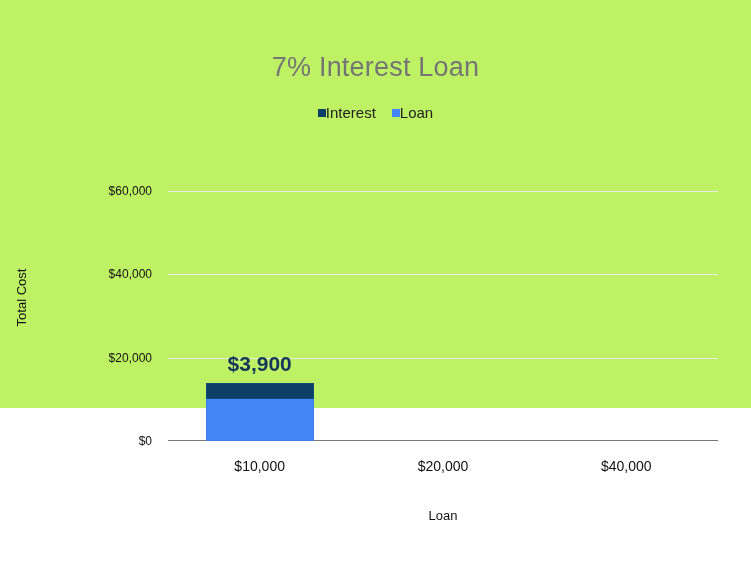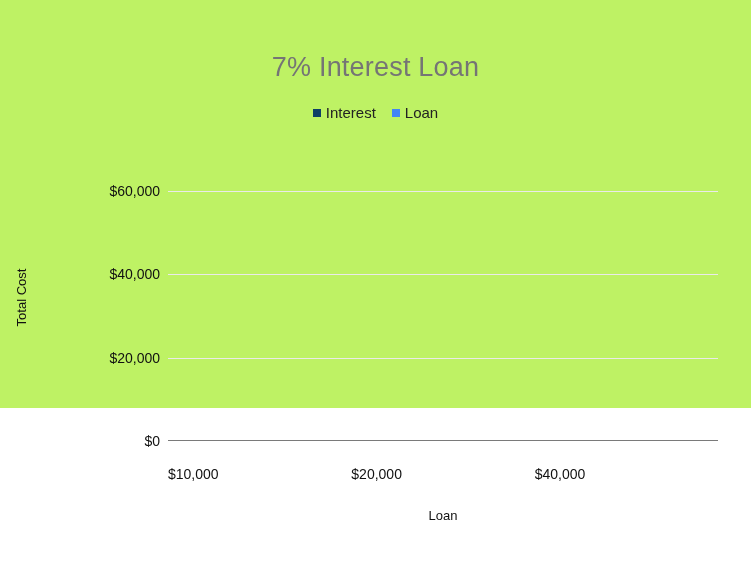--- a/index.html
+++ b/index.html
@@ -43,21 +43,20 @@
     top: 104px;
     width: 751px;
     display: flex;
     justify-content: center;
     align-items: center;
     gap: 16px;
   }
   .legend-item {
     display: flex;
     align-items: center;
-    gap: 5px;
     font-size: 15px;
     color: #222222;
   }
   .legend-swatch {
     width: 8px;
     height: 8px;
     display: inline-block;
   }
 
   
@@ -80,24 +79,24 @@
     left: 0;
     width: 550px;
     height: 1px;
     background: #7a7a7a;
     bottom: 0;
   }
 
   
   .ytick {
     position: absolute;
-    right: 0;
+    right: 8px;
     width: 100px;
     text-align: right;
-    font-size: 14px;
+    font-size: 12px;
     color: #111111;
     transform: translateY(-50%);
     white-space: nowrap;
   }
   .yticks-wrap {
     position: absolute;
     left: 55px;
     top: 191px;
     width: 105px;
     height: 250px;
@@ -155,23 +154,23 @@
   
   .xticks {
     position: absolute;
     left: 168px;
     top: 450px;
     width: 550px;
     height: 24px;
   }
   .xtick {
     position: absolute;
-    top: 16px;
+    top: 8px;
     width: 183.33px;
-    text-align: left;
+    text-align: center;
     font-size: 14px;
     color: #111111;
   }
   .xlabel {
     position: absolute;
     left: 168px;
     top: 508px;
     width: 550px;
     text-align: center;
     font-size: 13px;
@@ -207,20 +206,27 @@
     <div class="ytick" id="yt-3" style="top: 0px;">$60,000</div>
     <div class="ytick" id="yt-2" style="top: 83.3333px;">$40,000</div>
     <div class="ytick" id="yt-1" style="top: 166.667px;">$20,000</div>
     <div class="ytick" id="yt-0" style="top: 250px;">$0</div>
   </div>
 
   <div class="ylabel">Total Cost</div>
 
   <div class="bars">
 
+    <div class="bar-group" id="bg-0" style="left: 0px; width: 183.333px;">
+      <div class="bar-datalabel" id="dl-0" style="bottom: 64.9167px; color: rgb(22, 54, 92);">$3,900</div>
+      <div class="bar-stack">
+        <div class="seg seg-interest" id="seg-i-0" style="height: 16.25px; background: rgb(14, 63, 102);"></div>
+        <div class="seg seg-loan" id="seg-l-0" style="height: 41.6667px; background: rgb(66, 133, 244);"></div>
+      </div>
+    </div>
 
 
 
   </div>
 
   <div class="xticks">
     <div class="xtick" id="xt-0" style="left: 0px; width: 183.333px;">$10,000</div>
     <div class="xtick" id="xt-1" style="left: 183.333px; width: 183.333px;">$20,000</div>
     <div class="xtick" id="xt-2" style="left: 366.667px; width: 183.333px;">$40,000</div>
   </div>

